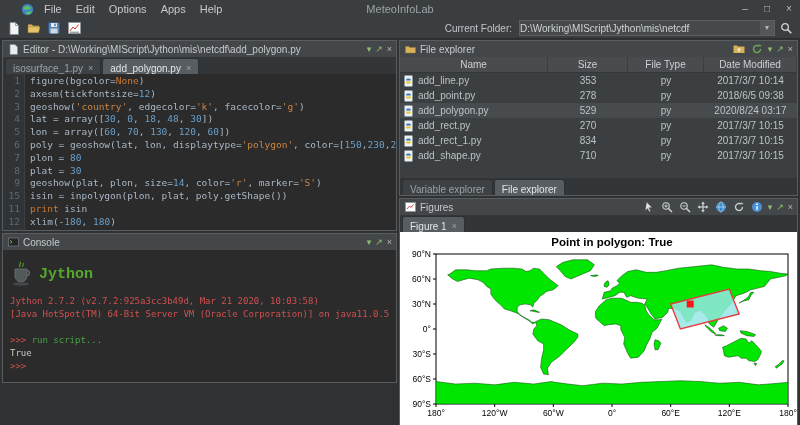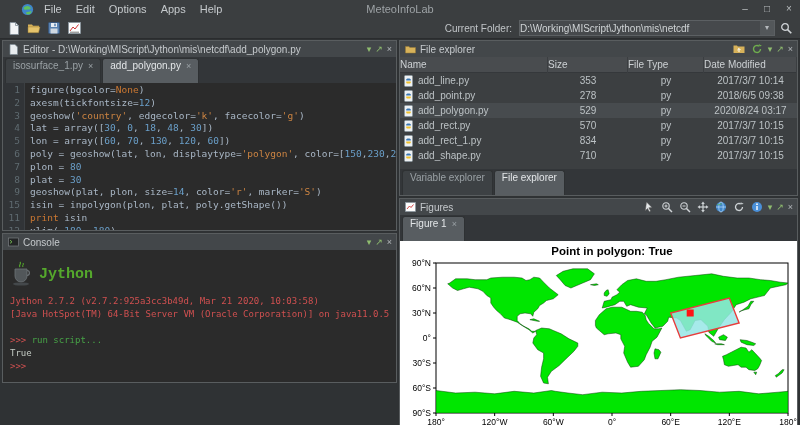--- a/index.html
+++ b/index.html
@@ -28,21 +28,21 @@
 #figures-panel{left:399px;top:198px;width:399px;height:292px}
 .panel-header{flex:0 0 16px;background:#43474a;display:flex;align-items:center;gap:4px;padding:0 4px;font-size:10px;color:#c6cacd;white-space:nowrap;overflow:hidden}
 .ph-icon{display:inline-flex;width:12px;height:12px;align-items:center;justify-content:center;flex-shrink:0}
 .panel-controls{margin-left:auto;display:flex;gap:4px;align-items:center;flex-shrink:0}
 .pc{font-size:9px;line-height:16px}
 .pc-g{color:#8fbc6f}
 .pc-x{color:#b3b7ba}
 .fti{width:14px;height:14px;display:inline-flex;align-items:center;justify-content:center}
 
 .tabbar{flex:0 0 17px;background:#333639;display:flex;align-items:flex-end;gap:1px;padding:1px 0 0 2px}
-.tab{height:16px;display:inline-flex;align-items:flex-end;gap:5px;padding:12px 7px;font-size:10px;background:#3d4144;color:#9aa1a5;border-radius:3px 3px 0 0;border:1px solid #2e3133;border-bottom:none;white-space:nowrap}
+.tab{height:16px;display:inline-flex;align-items:flex-start;gap:5px;padding:4px 7px;font-size:10px;background:#3d4144;color:#9aa1a5;border-radius:3px 3px 0 0;border:1px solid #2e3133;border-bottom:none;white-space:nowrap}
 .tab.active{background:#585d61;color:#e3e6e8}
 .tab .close{font-size:9px;color:#9aa1a5}
 
 .code-wrap{flex:1;display:flex;background:#2b2b2b;overflow:hidden;font-family:"DejaVu Sans Mono",monospace;font-size:9.5px;line-height:12.8px}
 .gutter{flex:0 0 22px;background:#313437;color:#5f6b71;text-align:right;padding:1px 4px 0 0;border-right:1px solid #3c4043}
 .code{flex:1;padding:1px 0 0 5px;white-space:pre;color:#a9b7c6;overflow:hidden}
 .tok-pl{color:#a9b7c6}
 .tok-st{color:#cc8442}
 .tok-nu{color:#6a9fc9}
 .tok-kw{color:#cc7832}
@@ -51,21 +51,21 @@
 .jy-row{display:flex;align-items:center;gap:7px;height:34px;margin:2px 0 4px}
 .jy-name{color:#55a82c;font-size:15px;font-weight:bold;font-family:Liberation Mono, monospace}
 .c-red{color:#d05050}
 .c-green{color:#47a347}
 .c-light{color:#c4cbc4}
 .console-line{min-height:13px;white-space:pre}
 
 .ftable{flex:1;overflow:hidden;font-size:10px;display:flex;flex-direction:column}
 .frow{display:grid;grid-template-columns:148px 80px 76px 1fr;height:15px;align-items:center;color:#bcc2c5;flex-shrink:0}
 .fhead{background:#494c4f;color:#cdd1d4;height:16px;border-bottom:1px solid #35383b}
-.fhead>div{line-height:16px;border-right:1px solid #3b3e41;height:16px}
+.fhead>div{text-align:center;line-height:16px;border-right:1px solid #3b3e41;height:16px}
 .frow.selected{background:#474b4e}
 .cell-name{display:flex;align-items:center;gap:4px;padding-left:3px;overflow:hidden}
 .pyic{display:inline-flex;width:11px;height:12px;flex-shrink:0}
 .cell-size,.cell-type,.cell-date{text-align:center}
 .bottom-tabs{flex:0 0 17px;background:#333639;display:flex;align-items:flex-end;gap:1px;padding:1px 0 0 2px}
 
 .figure-content{flex:1;background:#fff;overflow:hidden}
 </style>
 </head>
 <body>
@@ -297,21 +297,21 @@
           <div class="cell-name">
             <span class="pyic">
               <svg width="11" height="12" viewBox="0 0 11 12">
                 <rect x="1.5" y="0.5" width="8" height="11" rx="1" fill="#eef1f3" stroke="#8a97a0" stroke-width="0.8"></rect>
                 <path d="M3.2 4.6c0-1.6 4.6-1.6 4.6 0v1H3.2z" fill="#3a78b5"></path>
                 <path d="M7.8 7.4c0 1.6-4.6 1.6-4.6 0v-1h4.6z" fill="#efc12e"></path>
               </svg>
             </span>
             <span>add_rect.py</span>
           </div>
-          <div class="cell-size">570</div>
+          <div class="cell-size">270</div>
           <div class="cell-type">py</div>
           <div class="cell-date">2017/3/7 10:15</div>
         </div>
         <div class="frow">
           <div class="cell-name">
             <span class="pyic">
               <svg width="11" height="12" viewBox="0 0 11 12">
                 <rect x="1.5" y="0.5" width="8" height="11" rx="1" fill="#eef1f3" stroke="#8a97a0" stroke-width="0.8"></rect>
                 <path d="M3.2 4.6c0-1.6 4.6-1.6 4.6 0v1H3.2z" fill="#3a78b5"></path>
                 <path d="M7.8 7.4c0 1.6-4.6 1.6-4.6 0v-1h4.6z" fill="#efc12e"></path>

